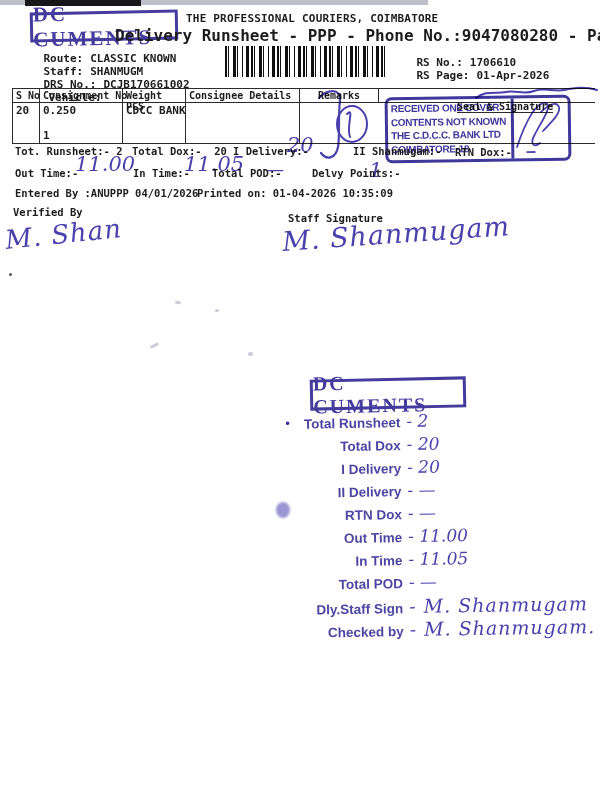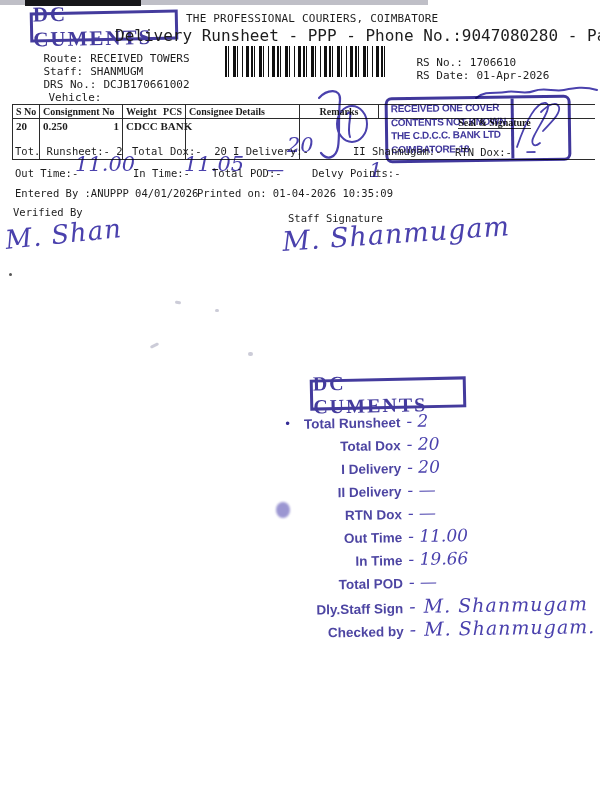--- a/index.html
+++ b/index.html
@@ -4,21 +4,21 @@
 <style>
   :root{
     --stamp-ink:#352c96;
     --hand-ink:#4a41ad;
     --print-ink:#1d1d1d;
   }
   *{box-sizing:border-box;}
   html,body{margin:0;padding:0;background:#fff;}
   .page{position:relative;width:600px;height:800px;background:#ffffff;overflow:hidden;
         font-family:"DejaVu Sans Mono",monospace;}
-  .print{position:absolute;color:var(--print-ink);font-weight:normal;font-size:11px;
+  .print{position:absolute;color:var(--print-ink);font-weight:bold;font-size:11px;
          white-space:pre;line-height:1.1;}
   .print .val{margin-left:7px;}
   .sm{font-size:10.5px;}
   
   .scan-band{position:absolute;left:0;top:0;width:428px;height:5px;background:#bfbfc7;}
   .scan-blob{position:absolute;left:25px;top:0;width:116px;height:6px;background:#17171a;}
   .dot{position:absolute;width:3px;height:3px;border-radius:50%;background:#555;}
   .smudge{position:absolute;background:#8d8da8;opacity:.45;border-radius:2px;}
   
   .stamp-box{position:absolute;border:3px solid var(--stamp-ink);color:var(--stamp-ink);
@@ -39,30 +39,30 @@
   .received .hw-dash{position:absolute;left:12px;top:44px;color:var(--hand-ink);
                      font-size:15px;font-weight:bold;}
   
   .barcode{position:absolute;left:225px;top:46px;width:160px;height:31px;
     background:
       repeating-linear-gradient(90deg,
         #101010 0 2px,#fff 2px 3px,#101010 3px 4px,#fff 4px 8px,
         #101010 8px 11px,#fff 11px 12px,#101010 12px 13px,#fff 13px 17px,
         #101010 17px 18px,#fff 18px 21px,#101010 21px 24px,#fff 24px 26px);}
   
-  .runsheet-table{position:absolute;left:12px;top:104px;width:583px;
+  .runsheet-table{position:absolute;left:12px;top:88px;width:583px;
       border-top:1.5px solid #2b2b2b;border-bottom:1.5px solid #2b2b2b;
-      display:grid;grid-template-columns:28px 83px 63px 114px 79px 1fr;font-family:Liberation Serif, serif;}
+      display:grid;grid-template-columns:28px 83px 63px 114px 79px 1fr;}
   .runsheet-table .c{border-right:1.2px solid #2b2b2b;padding:1px 3px;
       color:var(--print-ink);font-weight:bold;white-space:pre;}
   .runsheet-table .c.first{border-left:1.2px solid #2b2b2b;}
   .runsheet-table .c.last{border-right:none;}
   .runsheet-table .hd{font-size:10px;height:14px;border-bottom:1.2px solid #2b2b2b;}
   .runsheet-table .bd{font-size:11px;height:40px;}
-  .wp{display:flex;justify-content:space-between;padding:0 5px;}
+  .wp{display:flex;justify-content:space-between;padding:0 5px;flex-direction:column;}
   .seal-hd{text-align:center;}
   .seal-hd span{border-bottom:1.2px solid #2b2b2b;}
   .remarks-hd{text-align:center;}
   
   .hw{position:absolute;font-family:"DejaVu Serif",serif;font-style:italic;
       color:var(--hand-ink);white-space:nowrap;line-height:1;mix-blend-mode:multiply;}
   .hw-lg{font-size:21px;}
   .hw-sig{letter-spacing:1px;}
   svg.overlay{position:absolute;left:0;top:0;pointer-events:none;mix-blend-mode:multiply;}
   
@@ -87,39 +87,39 @@
   <div class="scan-blob"></div>
 
   <div class="stamp-box stamp1">
     <span>DC CUMENTS</span>
   </div>
 
   <div class="print" style="left:186px;top:13px;letter-spacing:.2px">THE PROFESSIONAL COURIERS, COIMBATORE</div>
   <div class="print" style="left:115px;top:27px;font-size:16px">Delivery Runsheet - PPP - Phone No.:9047080280 - Page No.:2</div>
 
   <div class="print" style="left:17px;top:41px">
-    <span>Route:</span><span class="val">RECEIVED TOWERS</span>
+    <span>Route:</span><span class="val">CLASSIC KNOWN</span>
   </div>
   <div class="print" style="left:17px;top:54px">
     <span>Staff:</span><span class="val">SHANMUGM</span>
   </div>
   <div class="print" style="left:17px;top:67px">
     <span>DRS No.:</span><span class="val">DCJB170661002</span>
   </div>
   <div class="print" style="left:22px;top:80px">
     <span>Vehicle:</span>
   </div>
 
   <div class="barcode"></div>
 
   <div class="print" style="left:390px;top:45px">
     <span>RS No.:</span><span class="val">1706610</span>
   </div>
   <div class="print" style="left:390px;top:58px">
-    <span>RS Date:</span><span class="val">01-Apr-2026</span>
+    <span>RS Page:</span><span class="val">01-Apr-2026</span>
   </div>
 
   <div class="runsheet-table">
     <div class="c hd first">S No</div>
     <div class="c hd">Consignment No</div>
     <div class="c hd wp">
       <span>Weight</span>
       <span>PCS</span>
     </div>
     <div class="c hd">Consignee Details</div>
@@ -220,21 +220,21 @@
     <div class="row">
       <span class="lbl">RTN Dox</span>
       <span class="val">- —</span>
     </div>
     <div class="row">
       <span class="lbl">Out Time</span>
       <span class="val">- 11.00</span>
     </div>
     <div class="row">
       <span class="lbl">In Time</span>
-      <span class="val">- 19.66</span>
+      <span class="val">- 11.05</span>
     </div>
     <div class="row">
       <span class="lbl">Total POD</span>
       <span class="val">- —</span>
     </div>
     <div class="row">
       <span class="lbl">Dly.Staff Sign</span>
       <span class="val sig">- M. Shanmugam</span>
     </div>
     <div class="row">

